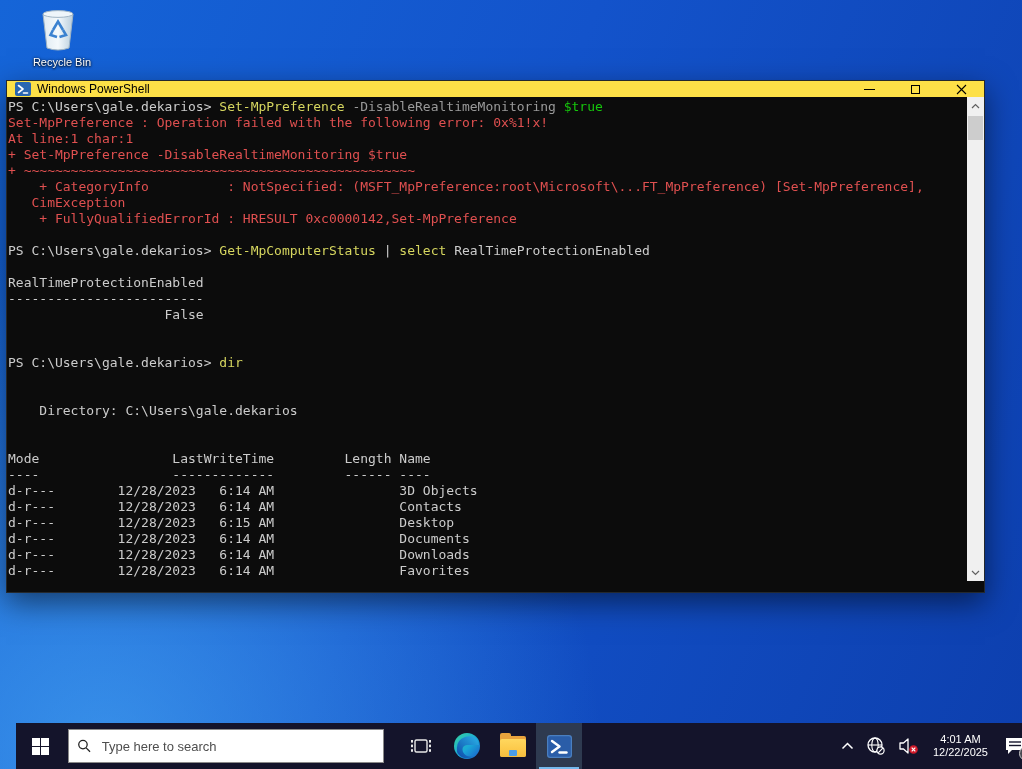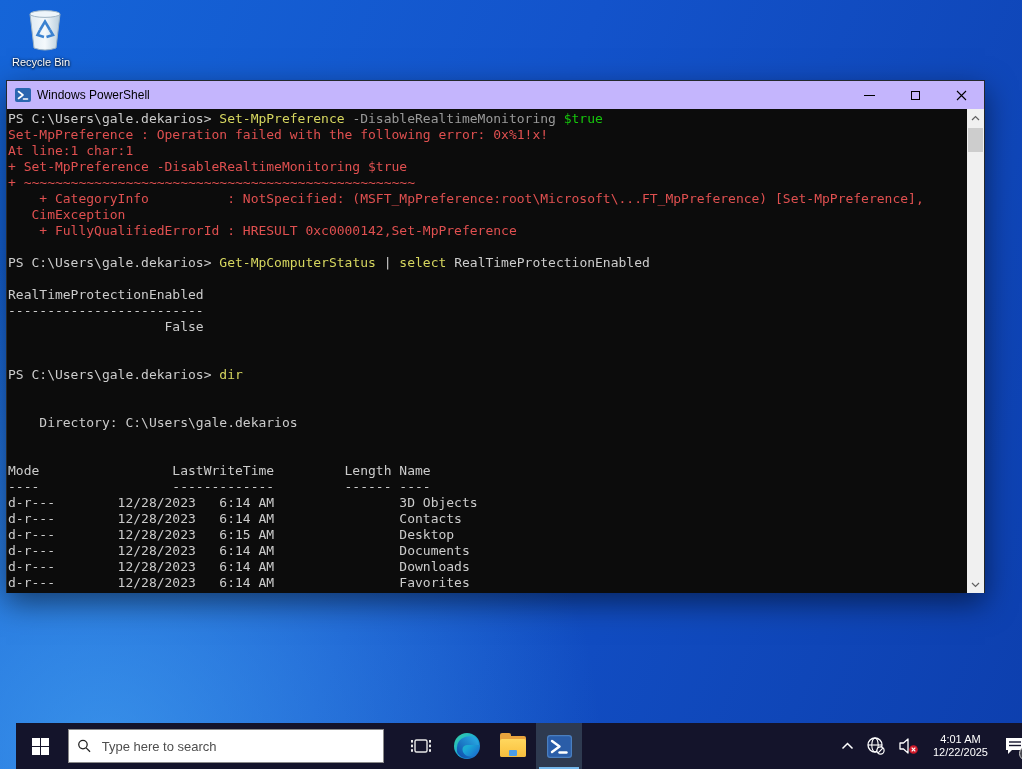--- a/index.html
+++ b/index.html
@@ -7,35 +7,35 @@
 
   
   .desktop {
     position:relative; width:1022px; height:769px;
     background:
       radial-gradient(circle at 10% 98%, rgba(80,180,250,.60) 0%, rgba(80,180,250,0) 42%),
       linear-gradient(112deg, #1565d8 0%, #1353cb 45%, #0d3fae 100%);
   }
 
   
-  .desk-icon { position:absolute; left:12px; top:6px; width:66px; text-align:left; cursor:default; }
+  .desk-icon { position:absolute; left:25px; top:6px; width:66px; text-align:right; cursor:default; }
   .desk-icon .glyph { display:block; margin:0 auto; }
   .desk-icon .lbl {
     display:inline-block; margin-top:2px; font-size:11px; color:#fff;
     text-shadow:0 1px 2px rgba(0,0,0,.9), 0 0 3px rgba(0,0,0,.7);
   }
 
   
   .window {
     position:absolute; left:6px; top:80px; width:979px; height:513px;
     background:#0c0c0c; border:1px solid #24292e;
     box-shadow:0 10px 28px rgba(0,0,0,.5);
   }
   .titlebar {
-    height:28px; background:#c4b5fd; display:flex; align-items:center;
+    height:16px; background:#fde047; display:flex; align-items:center;
     padding-left:8px; user-select:none;
   }
   .titlebar .tb-title { font-size:12px; color:#000; margin-left:6px; }
   .tb-controls { margin-left:auto; display:flex; height:100%; }
   .tb-btn { width:46px; height:100%; display:flex; align-items:center; justify-content:center; }
   .min-glyph { width:11px; height:0; border-top:1px solid #000; }
   .max-glyph { width:9px; height:9px; border:1px solid #000; }
 
   .terminal {
     position:relative; width:100%; height:484px; background:#0c0c0c; overflow:hidden;

